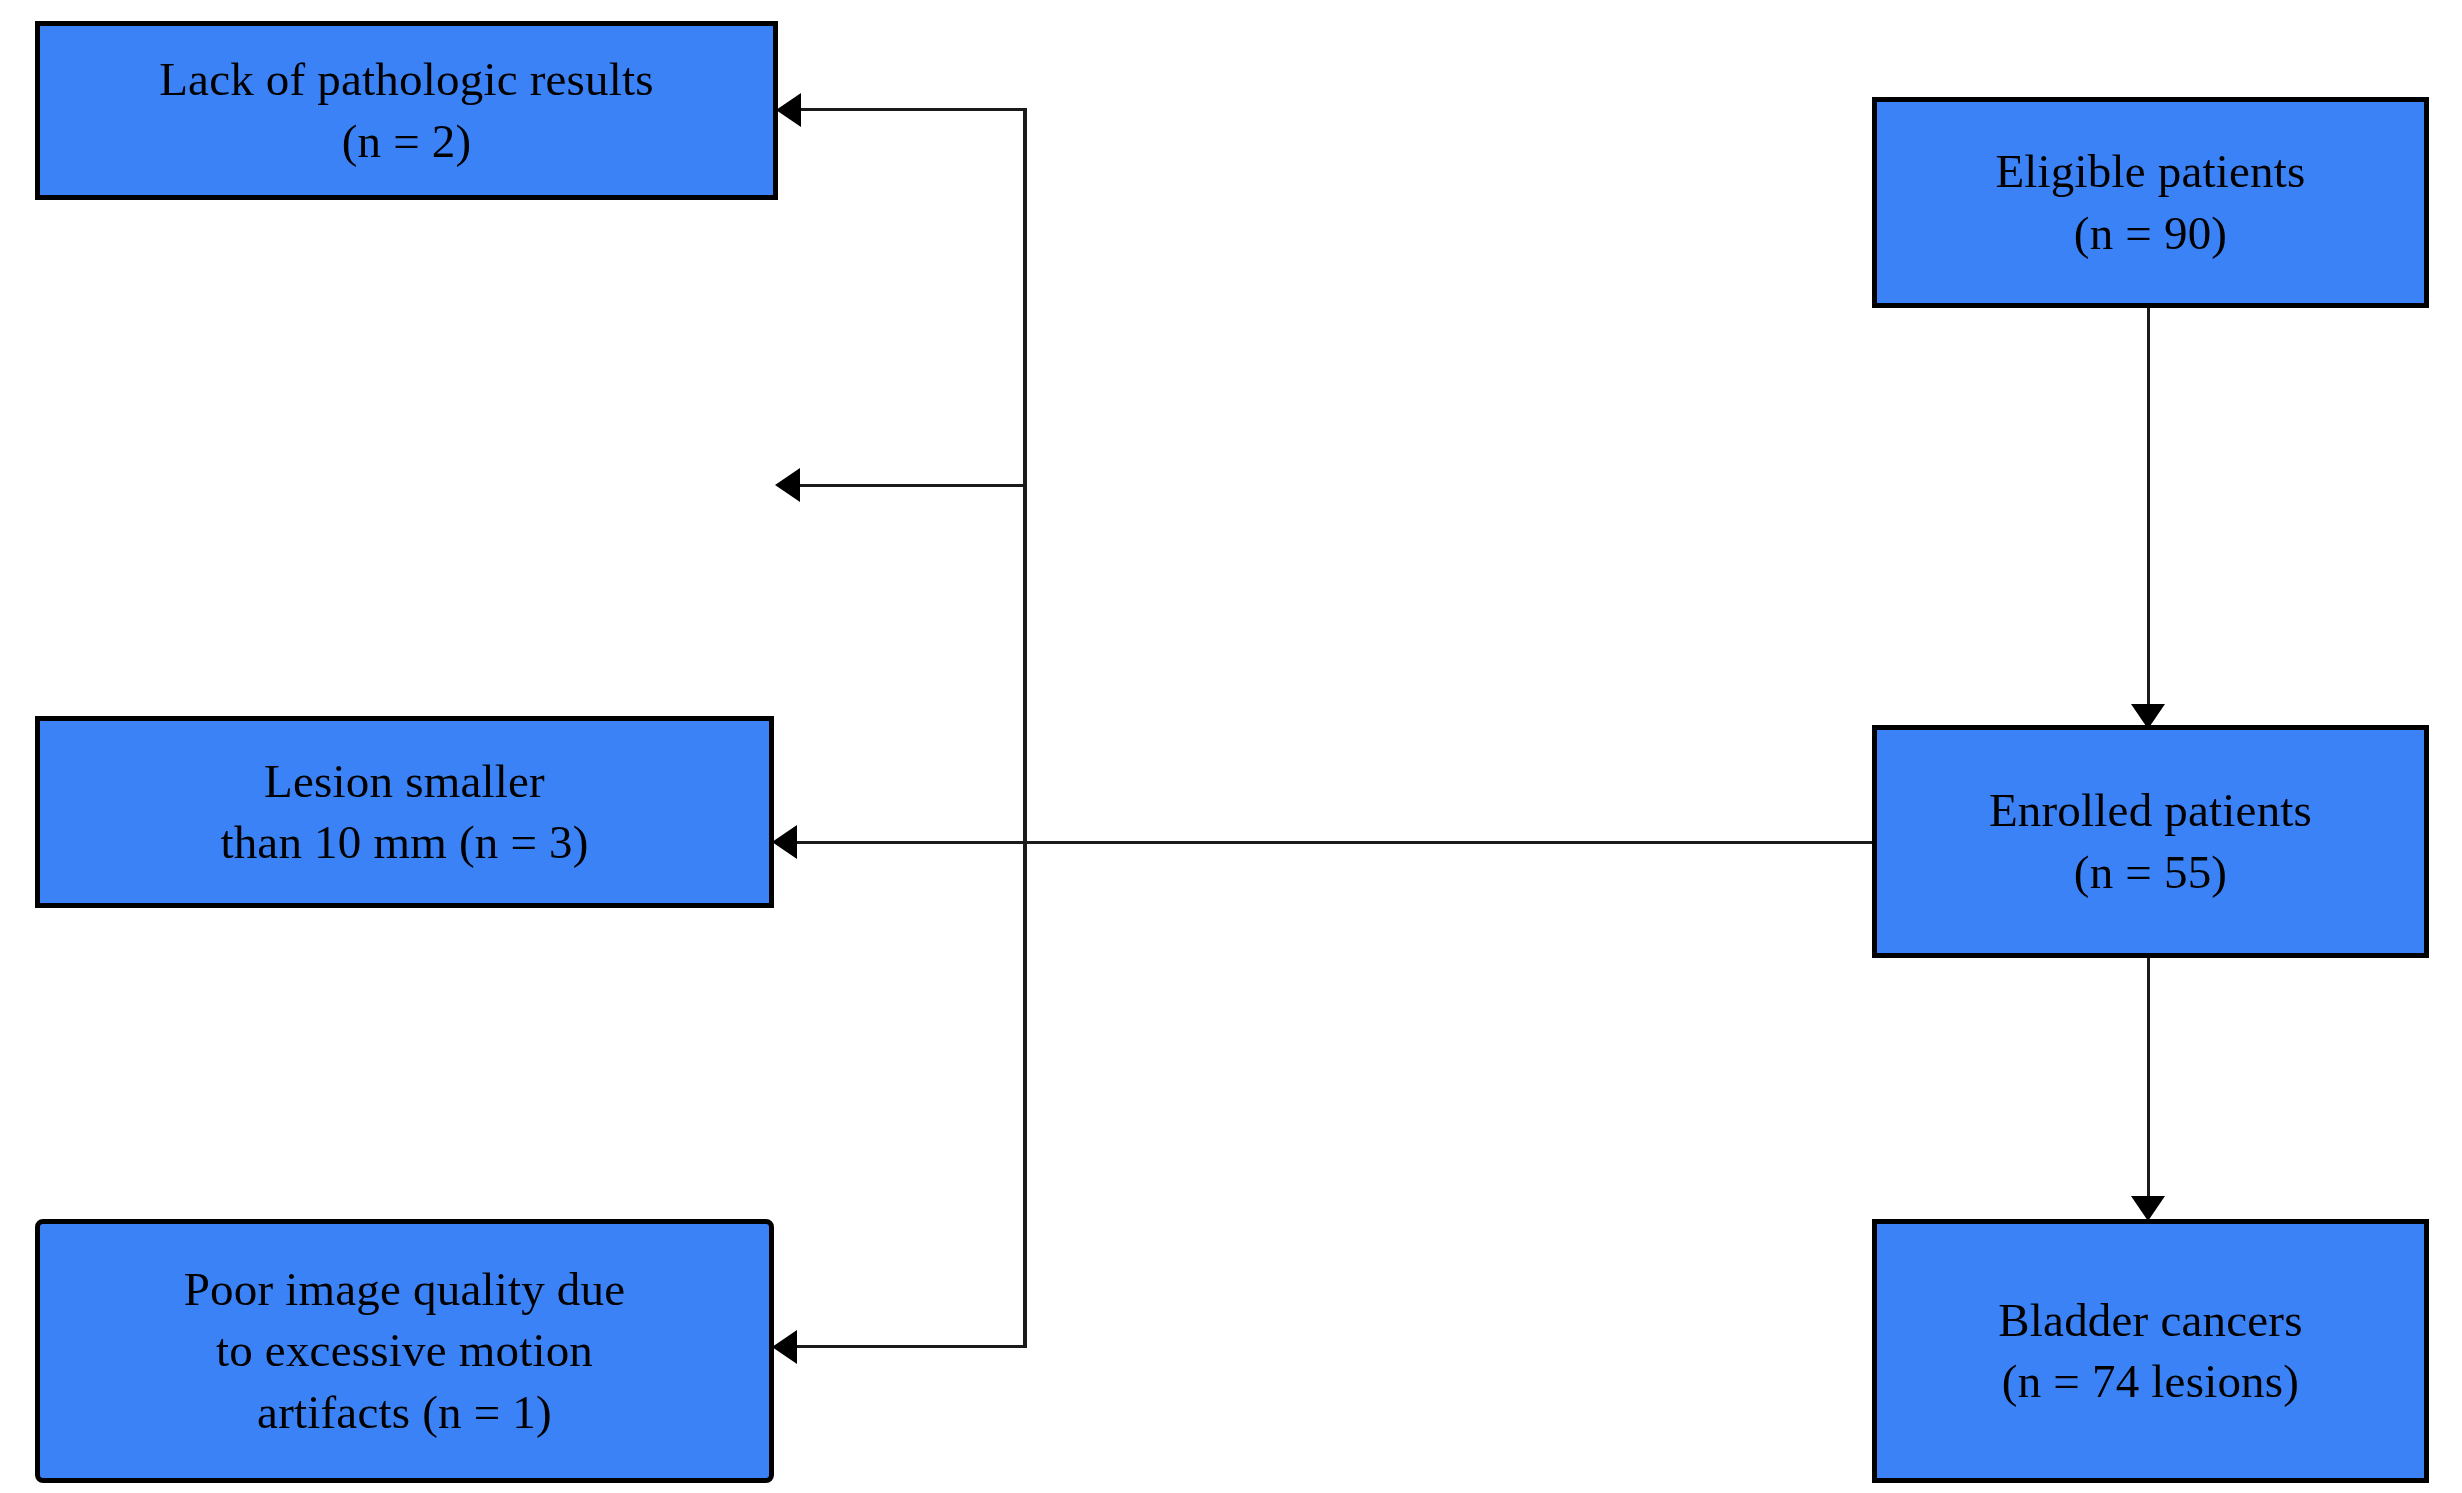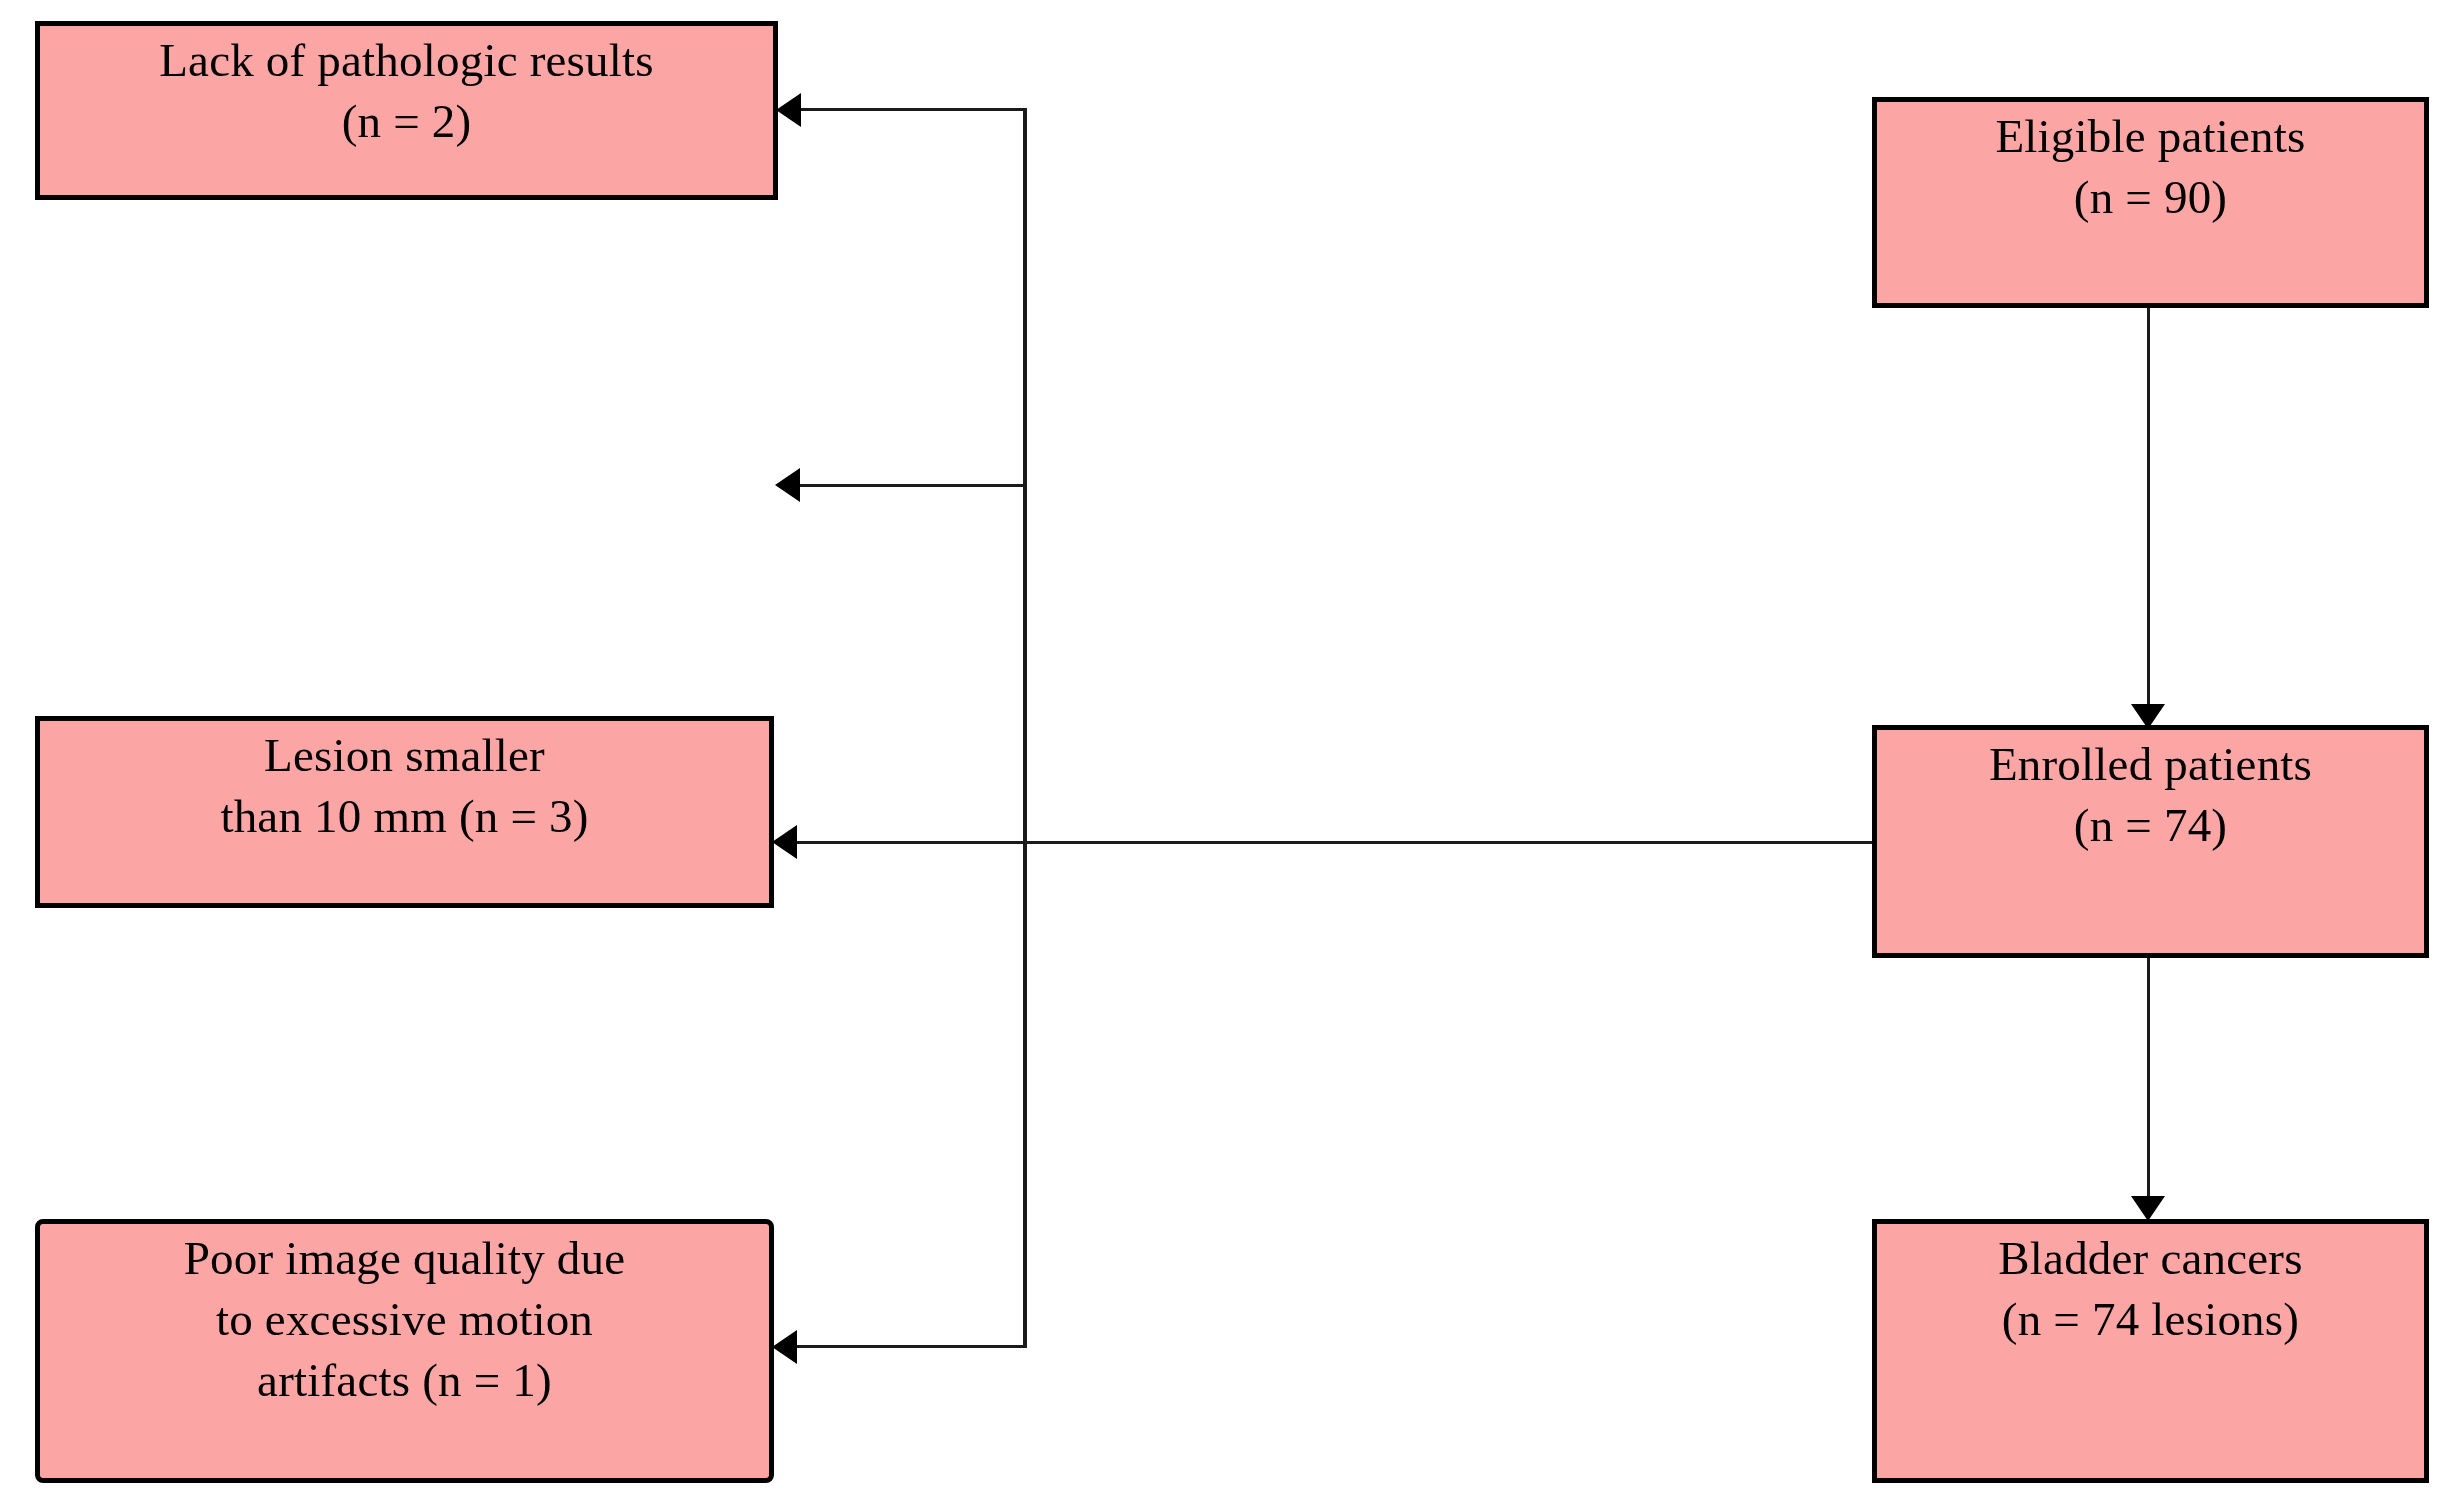--- a/index.html
+++ b/index.html
@@ -13,24 +13,24 @@
   #canvas {
     position: relative;
     width: 2462px;
     height: 1493px;
     background: #ffffff;
     overflow: hidden;
   }
   .node {
     position: absolute;
     box-sizing: border-box;
-    background: #fca5a5;
+    background: #3b82f6;
     border: 5px solid #000000;
     display: flex;
-    align-items: flex-start;
+    align-items: center;
     justify-content: center;
     text-align: center;
     color: #000000;
     font-size: 47px;
     line-height: 1.30;
     letter-spacing: 0.2px;
     padding: 4px 10px;
   }
   .node .label {
     display: block;
@@ -113,21 +113,21 @@
 artifacts (n = 1)</span>
   </div>
 
   <div class="node" style="left:1872px; top:81px; width:557px; height:211px;margin-top:16px;">
     <span class="label">Eligible patients
 (n = 90)</span>
   </div>
 
   <div class="node" style="left:1872px; top:725px; width:557px; height:233px;">
     <span class="label">Enrolled patients
-(n = 74)</span>
+(n = 55)</span>
   </div>
 
   <div class="node" style="left:1872px; top:1219px; width:557px; height:264px;">
     <span class="label">Bladder cancers
 (n = 74 lesions)</span>
   </div>
 
 </div>
 
 

